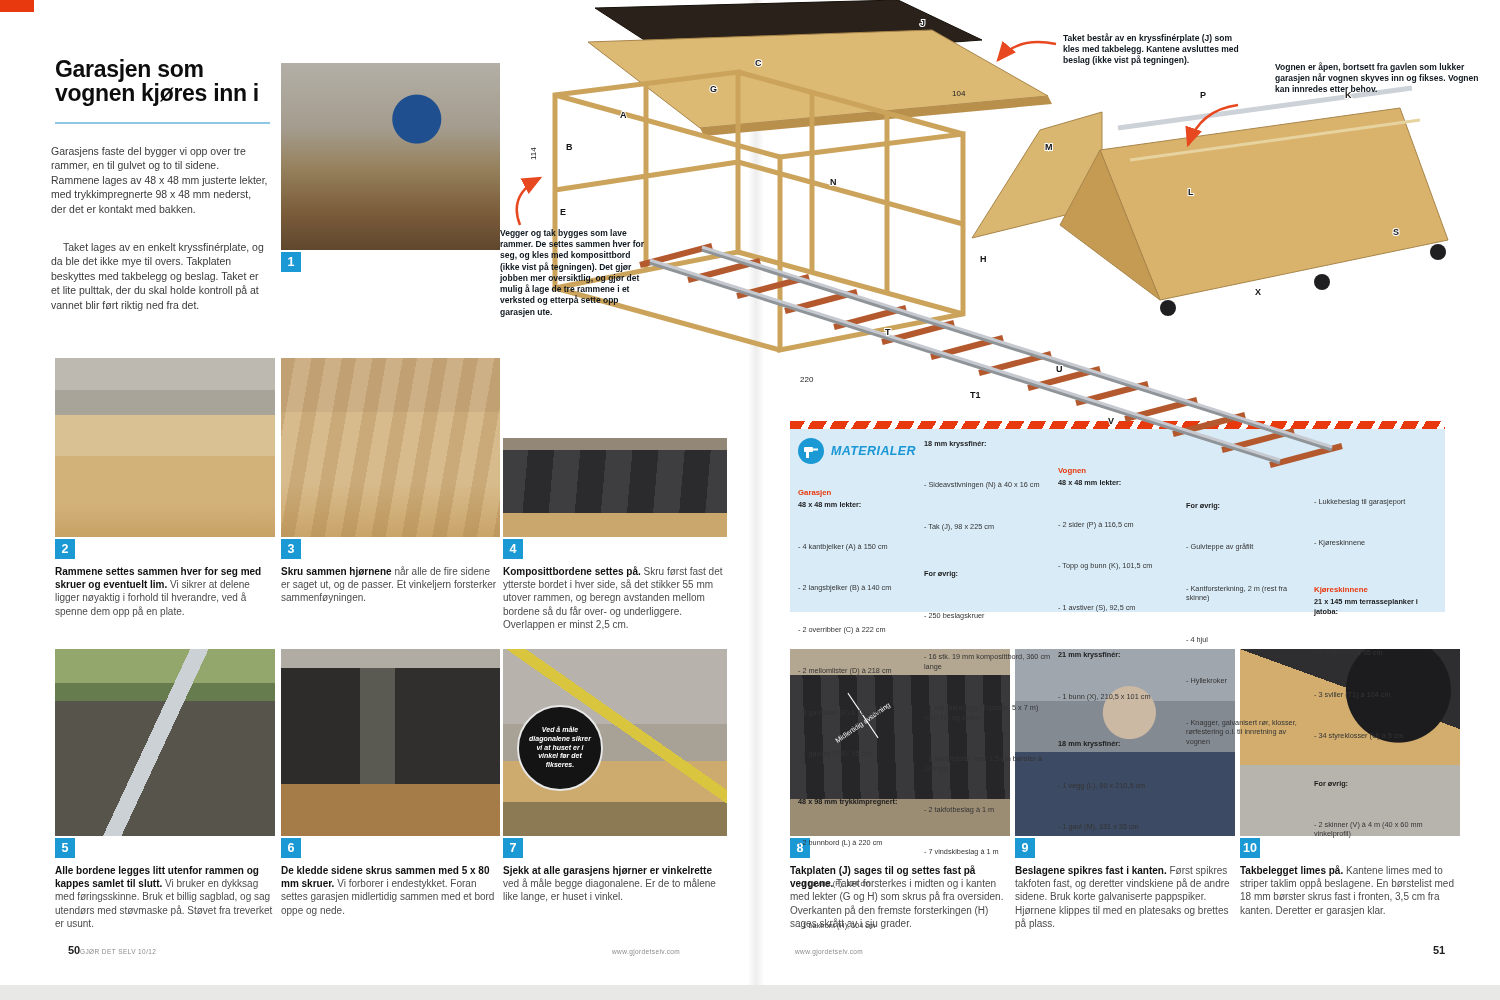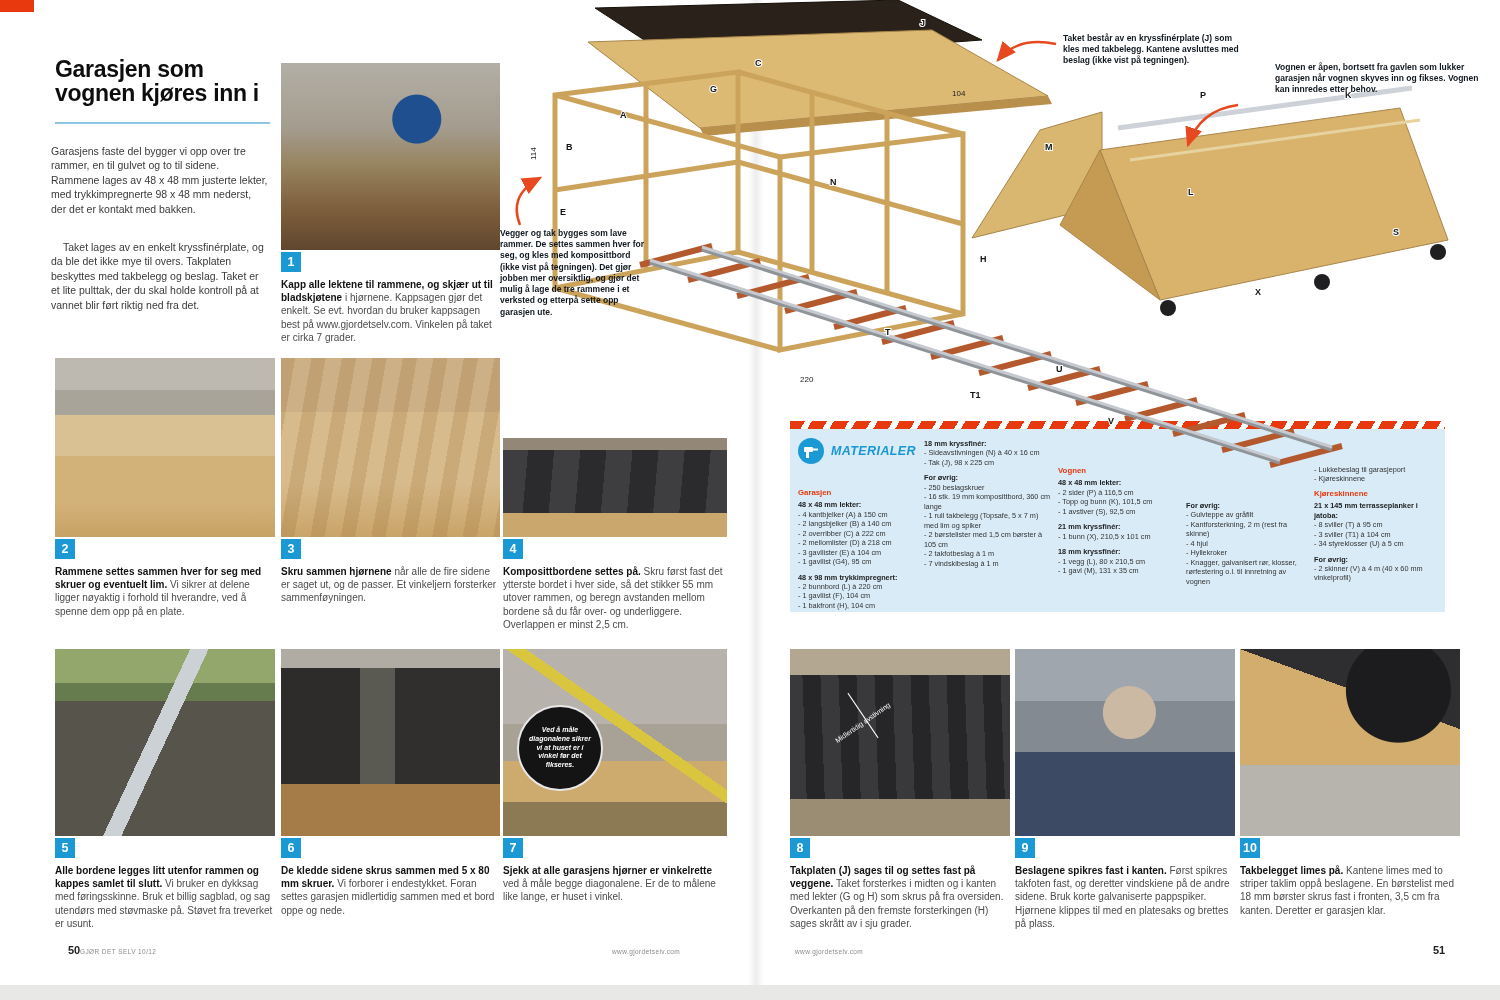--- a/index.html
+++ b/index.html
@@ -66,21 +66,21 @@
 
   
   .ribbon{position:absolute;left:790px;top:421px;width:655px;height:8px;z-index:2;
           background:repeating-linear-gradient(120deg,#e8380d 0 13px,#ffffff 13px 19px);}
   .materials{position:absolute;left:790px;top:429px;width:655px;height:183px;background:#d8ebf7;z-index:2;}
   .mat-head{position:absolute;left:8px;top:9px;display:flex;align-items:center;gap:7px;}
   .mat-icon{width:26px;height:26px;border-radius:50%;background:#1b99d5;display:flex;
             align-items:center;justify-content:center;}
   .mat-title{font-size:12.5px;font-weight:bold;font-style:italic;color:#1a97d4;letter-spacing:.4px;}
   .mcol{position:absolute;}
-  .m-line{font-size:7.3px;line-height:1.3;color:#343434;}
+  .m-line{font-size:7.3px;line-height:1.3;color:#343434;margin-top:32px;}
   .m-red{color:#e8380d;font-weight:bold;font-size:7.8px;margin-top:1px;}
   .m-b{font-weight:bold;color:#1c1c1c;margin-top:2px;}
   .m-gap{height:4px;}
 
   
   .pgnum{position:absolute;font-size:11px;font-weight:bold;color:#222;}
   .foot-small{position:absolute;font-size:6.5px;color:#8a8a8a;letter-spacing:.4px;}
 </style>
 </head>
 <body>
@@ -266,24 +266,20 @@
         <div class="m-line m-n">- 34 styreklosser (U) à 5 cm</div>
         <div class="m-line m-gap"></div>
         <div class="m-line m-b">For øvrig:</div>
         <div class="m-line m-n">- 2 skinner (V) à 4 m (40 x 60 mm vinkelprofil)</div>
       </div>
   </section>
 
   <figure class="step" style="left:281px;top:63px;width:219px;">
     <div class="photo ph1" style="height:187px;"></div>
     <span class="badge">1</span>
-    <figcaption class="cap">
-      <b>Kapp alle lektene til rammene, og skjær ut til bladskjøtene</b>
-      <span>i hjørnene. Kappsagen gjør det enkelt. Se evt. hvordan du bruker kappsagen best på www.gjordetselv.com. Vinkelen på taket er cirka 7 grader.</span>
-    </figcaption>
   </figure>
 
   <figure class="step" style="left:55px;top:358px;width:220px;">
     <div class="photo ph2" style="height:179px;"></div>
     <span class="badge">2</span>
     <figcaption class="cap">
       <b>Rammene settes sammen hver for seg med skruer og eventuelt lim.</b>
       <span>Vi sikrer at delene ligger nøyaktig i forhold til hverandre, ved å spenne dem opp på en plate.</span>
     </figcaption>
   </figure>

